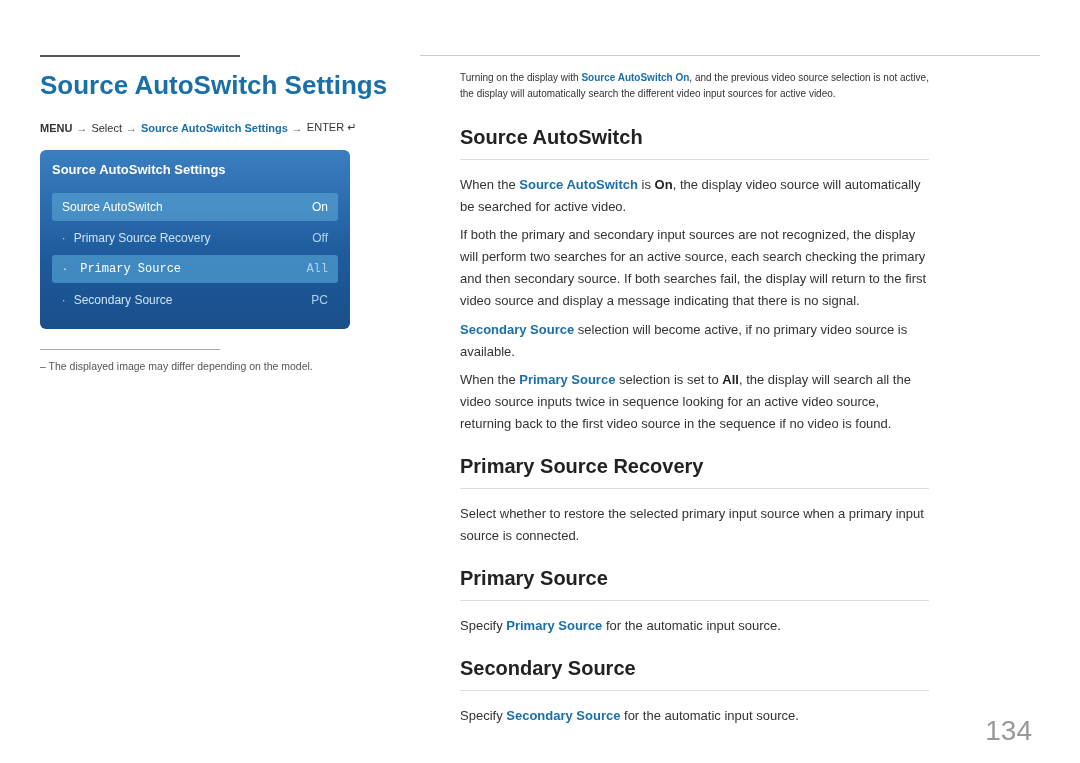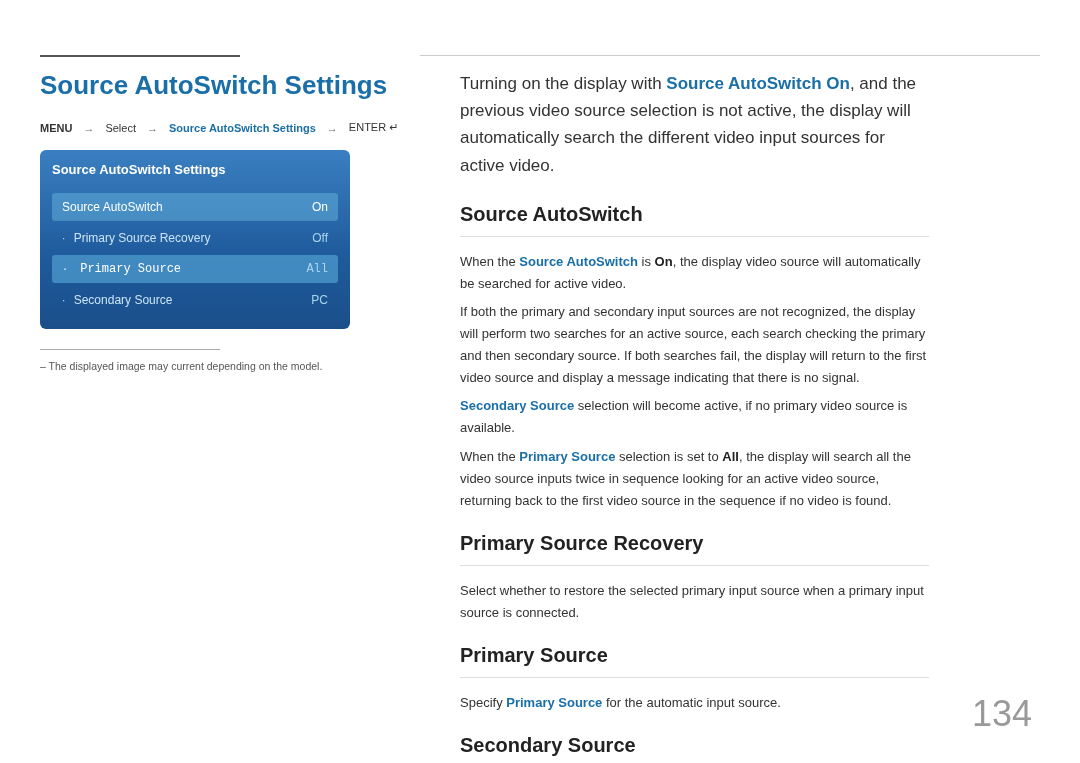--- a/index.html
+++ b/index.html
@@ -41,21 +41,21 @@
       margin-bottom: 20px;
       margin-top: 10px;
     }
 
     .breadcrumb {
       font-size: 11px;
       color: #333;
       margin-bottom: 16px;
       display: flex;
       align-items: center;
-      gap: 9px;
+      gap: 2px;
     }
     .breadcrumb .menu-label { font-weight: bold; }
     .breadcrumb .arrow { color: #666; margin: 0 2px; }
     .breadcrumb .highlight { color: #1a6fa8; font-weight: bold; }
 
     
     .ui-panel {
       background: linear-gradient(180deg, #3a7fc1 0%, #1e5a9c 60%, #1a4f8a 100%);
       border-radius: 6px;
       padding: 12px;
@@ -110,21 +110,21 @@
       color: #555;
     }
 
     
     .right-column {
       flex: 1;
       padding-top: 10px;
     }
 
     .intro-text {
-      font-size: 17px;
+      font-size: 10px;
       color: #333;
       line-height: 1.6;
       margin-bottom: 24px;
     }
 
     .section-title {
       font-size: 20px;
       font-weight: bold;
       color: #222;
       margin-bottom: 10px;
@@ -147,23 +147,23 @@
     .section-divider {
       width: 100%;
       height: 1px;
       background: #ddd;
       margin: 6px 0 14px 0;
     }
 
     
     .page-number {
       position: absolute;
-      bottom: 28px;
+      bottom: 16px;
       right: 48px;
-      font-size: 36px;
+      font-size: 28px;
       color: #999;
       font-weight: 300;
     }
 
     
     .top-right-line {
       position: absolute;
       top: 55px;
       left: 420px;
       right: 40px;
@@ -219,21 +219,21 @@
           <span class="item-value">All</span>
         </div>
 
         <div class="menu-item">
           <span class="item-label"><span class="dot">·</span> Secondary Source</span>
           <span class="item-value">PC</span>
         </div>
       </div>
 
       <div class="divider-line"></div>
-      <p class="note-text">– The displayed image may current depending on the model.</p>
+      <p class="note-text">– The displayed image may differ depending on the model.</p>
     </div>
 
     <div class="right-column">
       <p class="intro-text">
         Turning on the display with <strong class="bold-blue">Source AutoSwitch On</strong>, and the previous video source selection is not active, the display will automatically search the different video input sources for active video.
       </p>
 
       <h2 class="section-title">Source AutoSwitch</h2>
       <div class="section-divider"></div>
       <div class="section-body">

